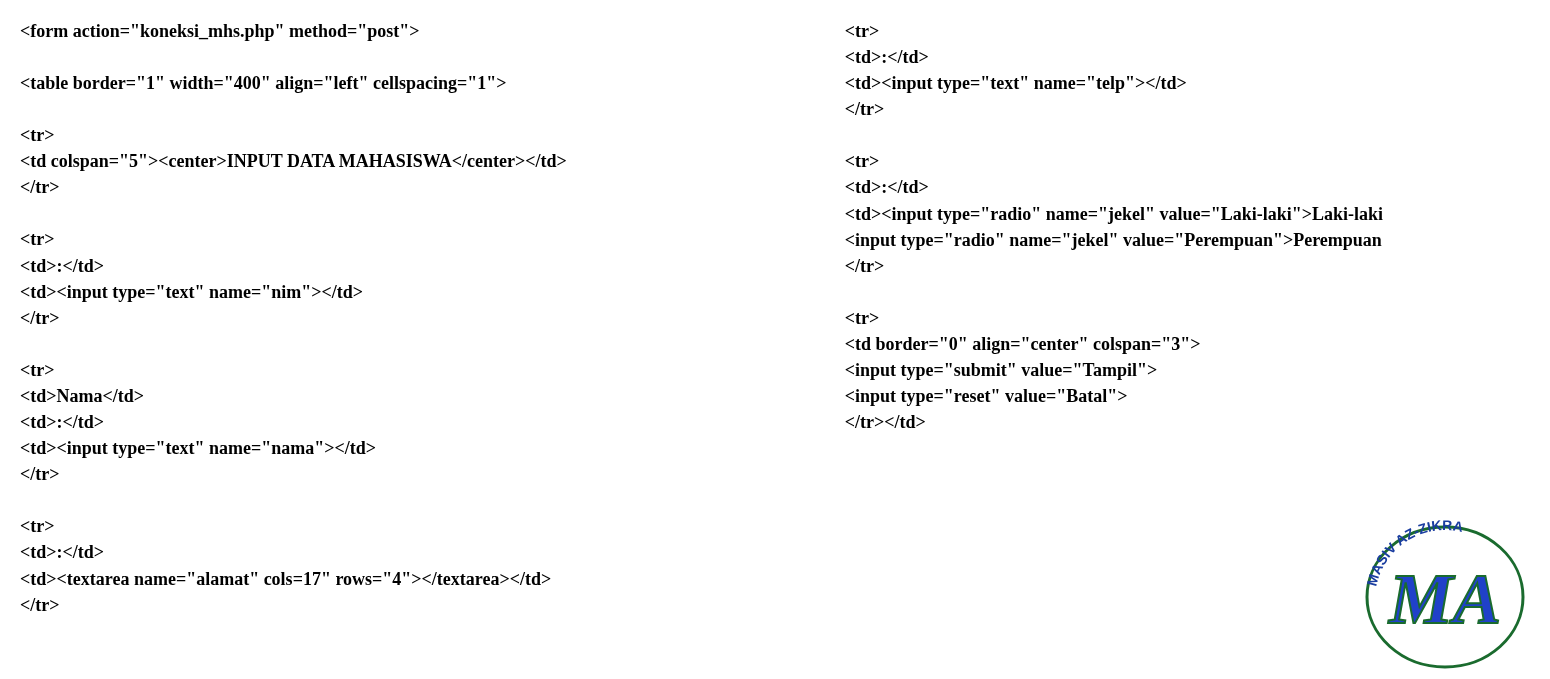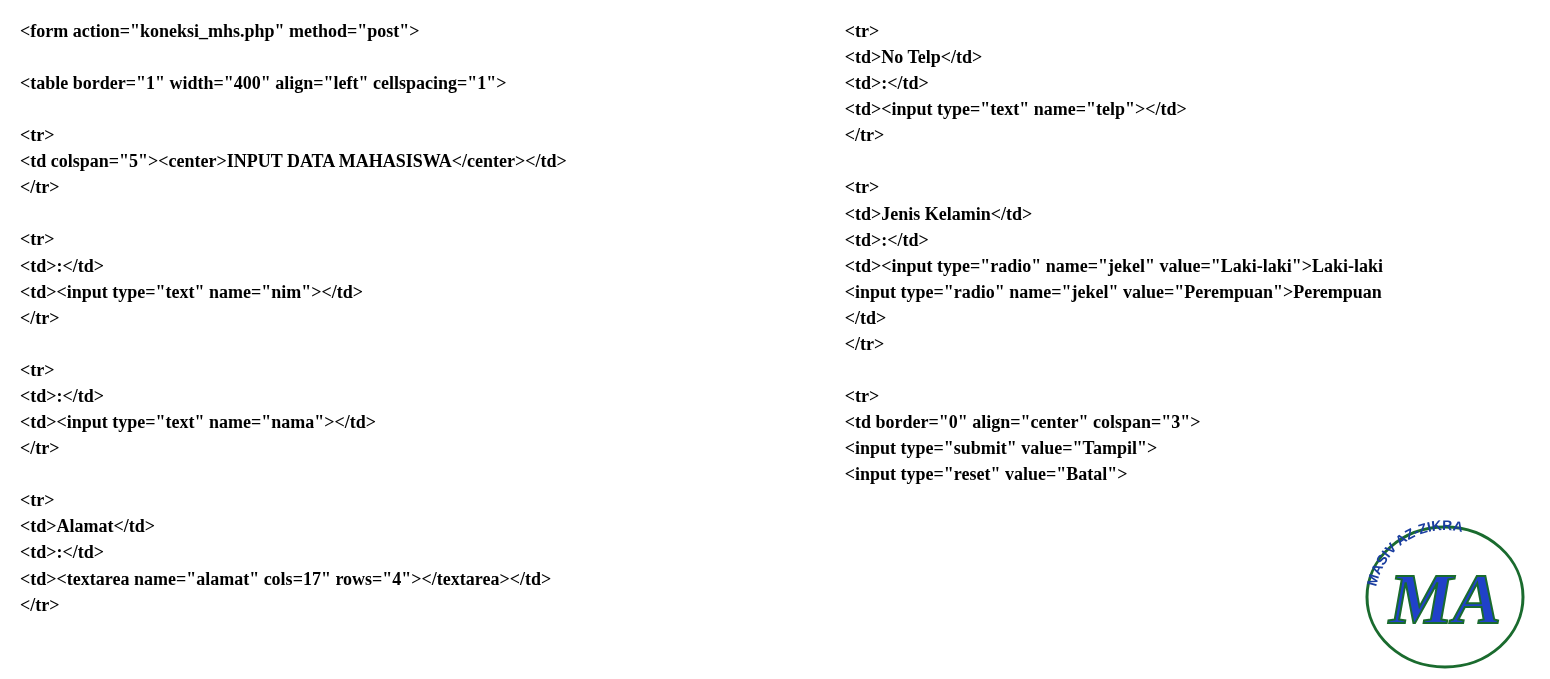--- a/index.html
+++ b/index.html
@@ -51,50 +51,48 @@
     <div class="line">&lt;tr&gt;</div>
     <div class="line">&lt;td colspan="5"&gt;&lt;center&gt;INPUT DATA MAHASISWA&lt;/center&gt;&lt;/td&gt;</div>
     <div class="line">&lt;/tr&gt;</div>
     <div class="blank"></div>
     <div class="line">&lt;tr&gt;</div>
     <div class="line">&lt;td&gt;:&lt;/td&gt;</div>
     <div class="line">&lt;td&gt;&lt;input type="text" name="nim"&gt;&lt;/td&gt;</div>
     <div class="line">&lt;/tr&gt;</div>
     <div class="blank"></div>
     <div class="line">&lt;tr&gt;</div>
+    <div class="line">&lt;td&gt;Nama&lt;/td&gt;</div>
     <div class="line">&lt;td&gt;:&lt;/td&gt;</div>
     <div class="line">&lt;td&gt;&lt;input type="text" name="nama"&gt;&lt;/td&gt;</div>
     <div class="line">&lt;/tr&gt;</div>
     <div class="blank"></div>
     <div class="line">&lt;tr&gt;</div>
-    <div class="line">&lt;td&gt;Alamat&lt;/td&gt;</div>
     <div class="line">&lt;td&gt;:&lt;/td&gt;</div>
     <div class="line">&lt;td&gt;&lt;textarea name="alamat" cols=17" rows="4"&gt;&lt;/textarea&gt;&lt;/td&gt;</div>
     <div class="line">&lt;/tr&gt;</div>
   </div>
 
   <div class="col col-right">
     <div class="line">&lt;tr&gt;</div>
-    <div class="line">&lt;td&gt;No Telp&lt;/td&gt;</div>
     <div class="line">&lt;td&gt;:&lt;/td&gt;</div>
     <div class="line">&lt;td&gt;&lt;input type="text" name="telp"&gt;&lt;/td&gt;</div>
     <div class="line">&lt;/tr&gt;</div>
     <div class="blank"></div>
     <div class="line">&lt;tr&gt;</div>
-    <div class="line">&lt;td&gt;Jenis Kelamin&lt;/td&gt;</div>
     <div class="line">&lt;td&gt;:&lt;/td&gt;</div>
     <div class="line">&lt;td&gt;&lt;input type="radio" name="jekel" value="Laki-laki"&gt;Laki-laki</div>
     <div class="line">&lt;input type="radio" name="jekel" value="Perempuan"&gt;Perempuan</div>
-    <div class="line">&lt;/td&gt;</div>
     <div class="line">&lt;/tr&gt;</div>
     <div class="blank"></div>
     <div class="line">&lt;tr&gt;</div>
     <div class="line">&lt;td border="0" align="center" colspan="3"&gt;</div>
     <div class="line">&lt;input type="submit" value="Tampil"&gt;</div>
     <div class="line">&lt;input type="reset" value="Batal"&gt;</div>
+    <div class="line">&lt;/tr&gt;&lt;/td&gt;</div>
     <div class="blank"></div>
   </div>
 
   <div class="logo">
     <svg viewBox="0 0 170 164" width="170" height="164">
       <defs>
         <path id="arcPath" d="M15,95 A70,70 0 0 1 155,95" fill="none"></path>
       </defs>
       <ellipse cx="85" cy="92" rx="78" ry="70" fill="none" stroke="#1a6b2e" stroke-width="3"></ellipse>
       <text font-family="Arial, sans-serif" font-weight="bold" font-size="14" fill="#1a3da0">

